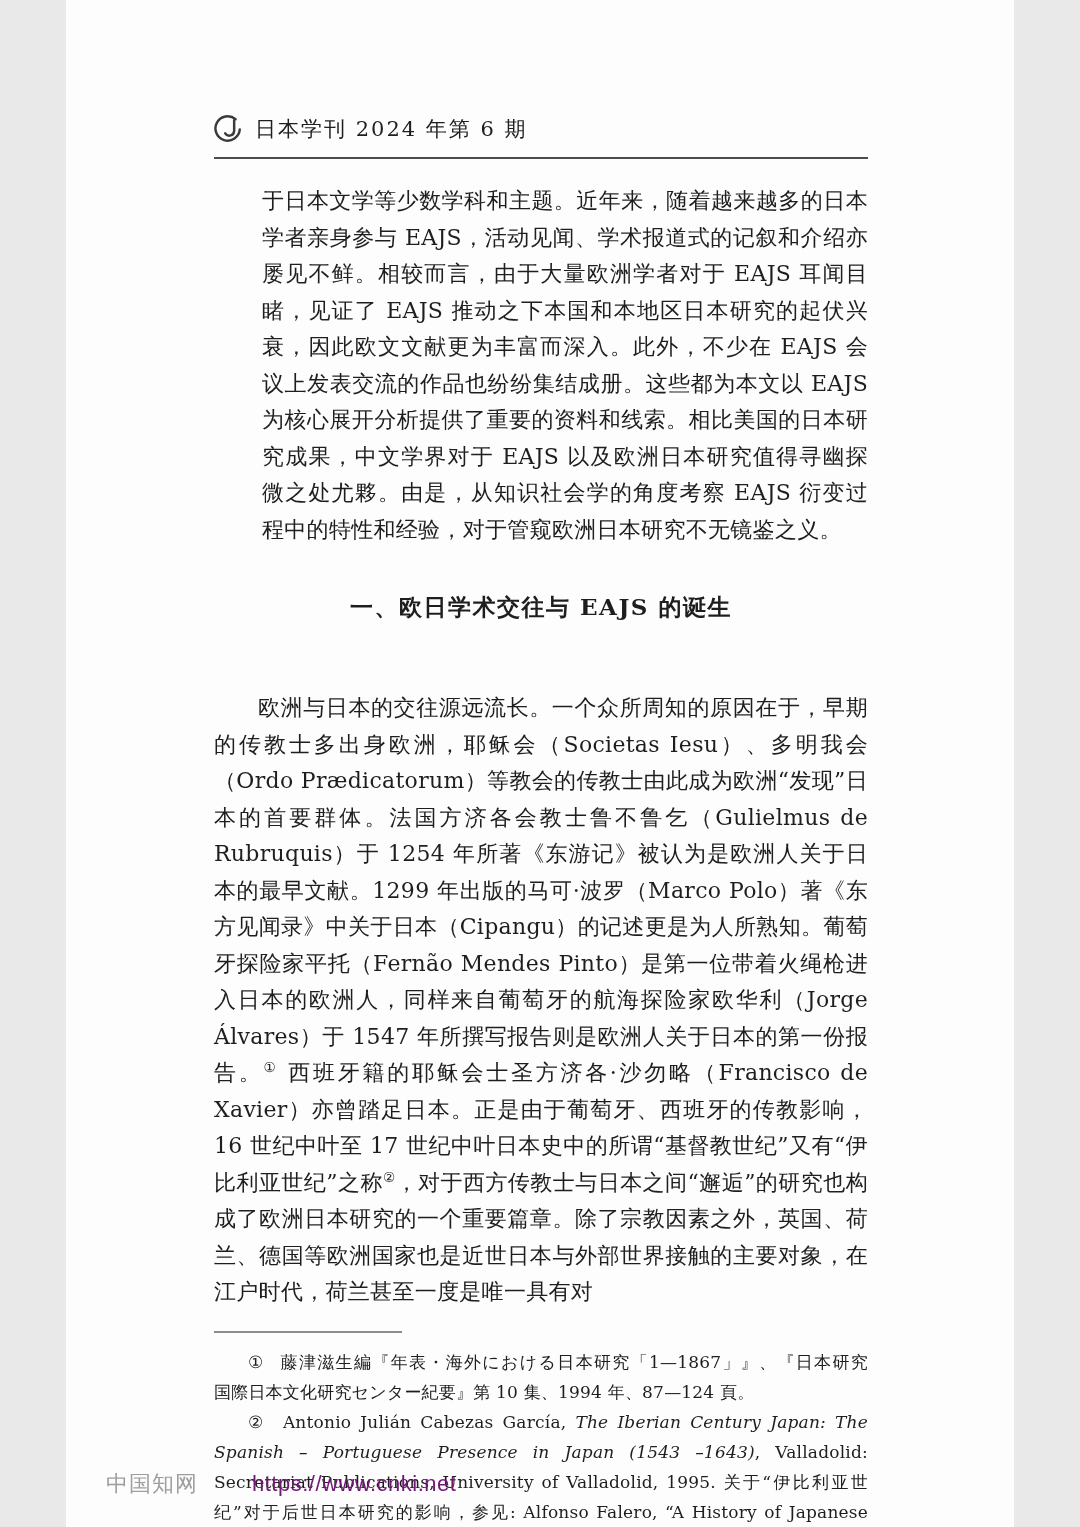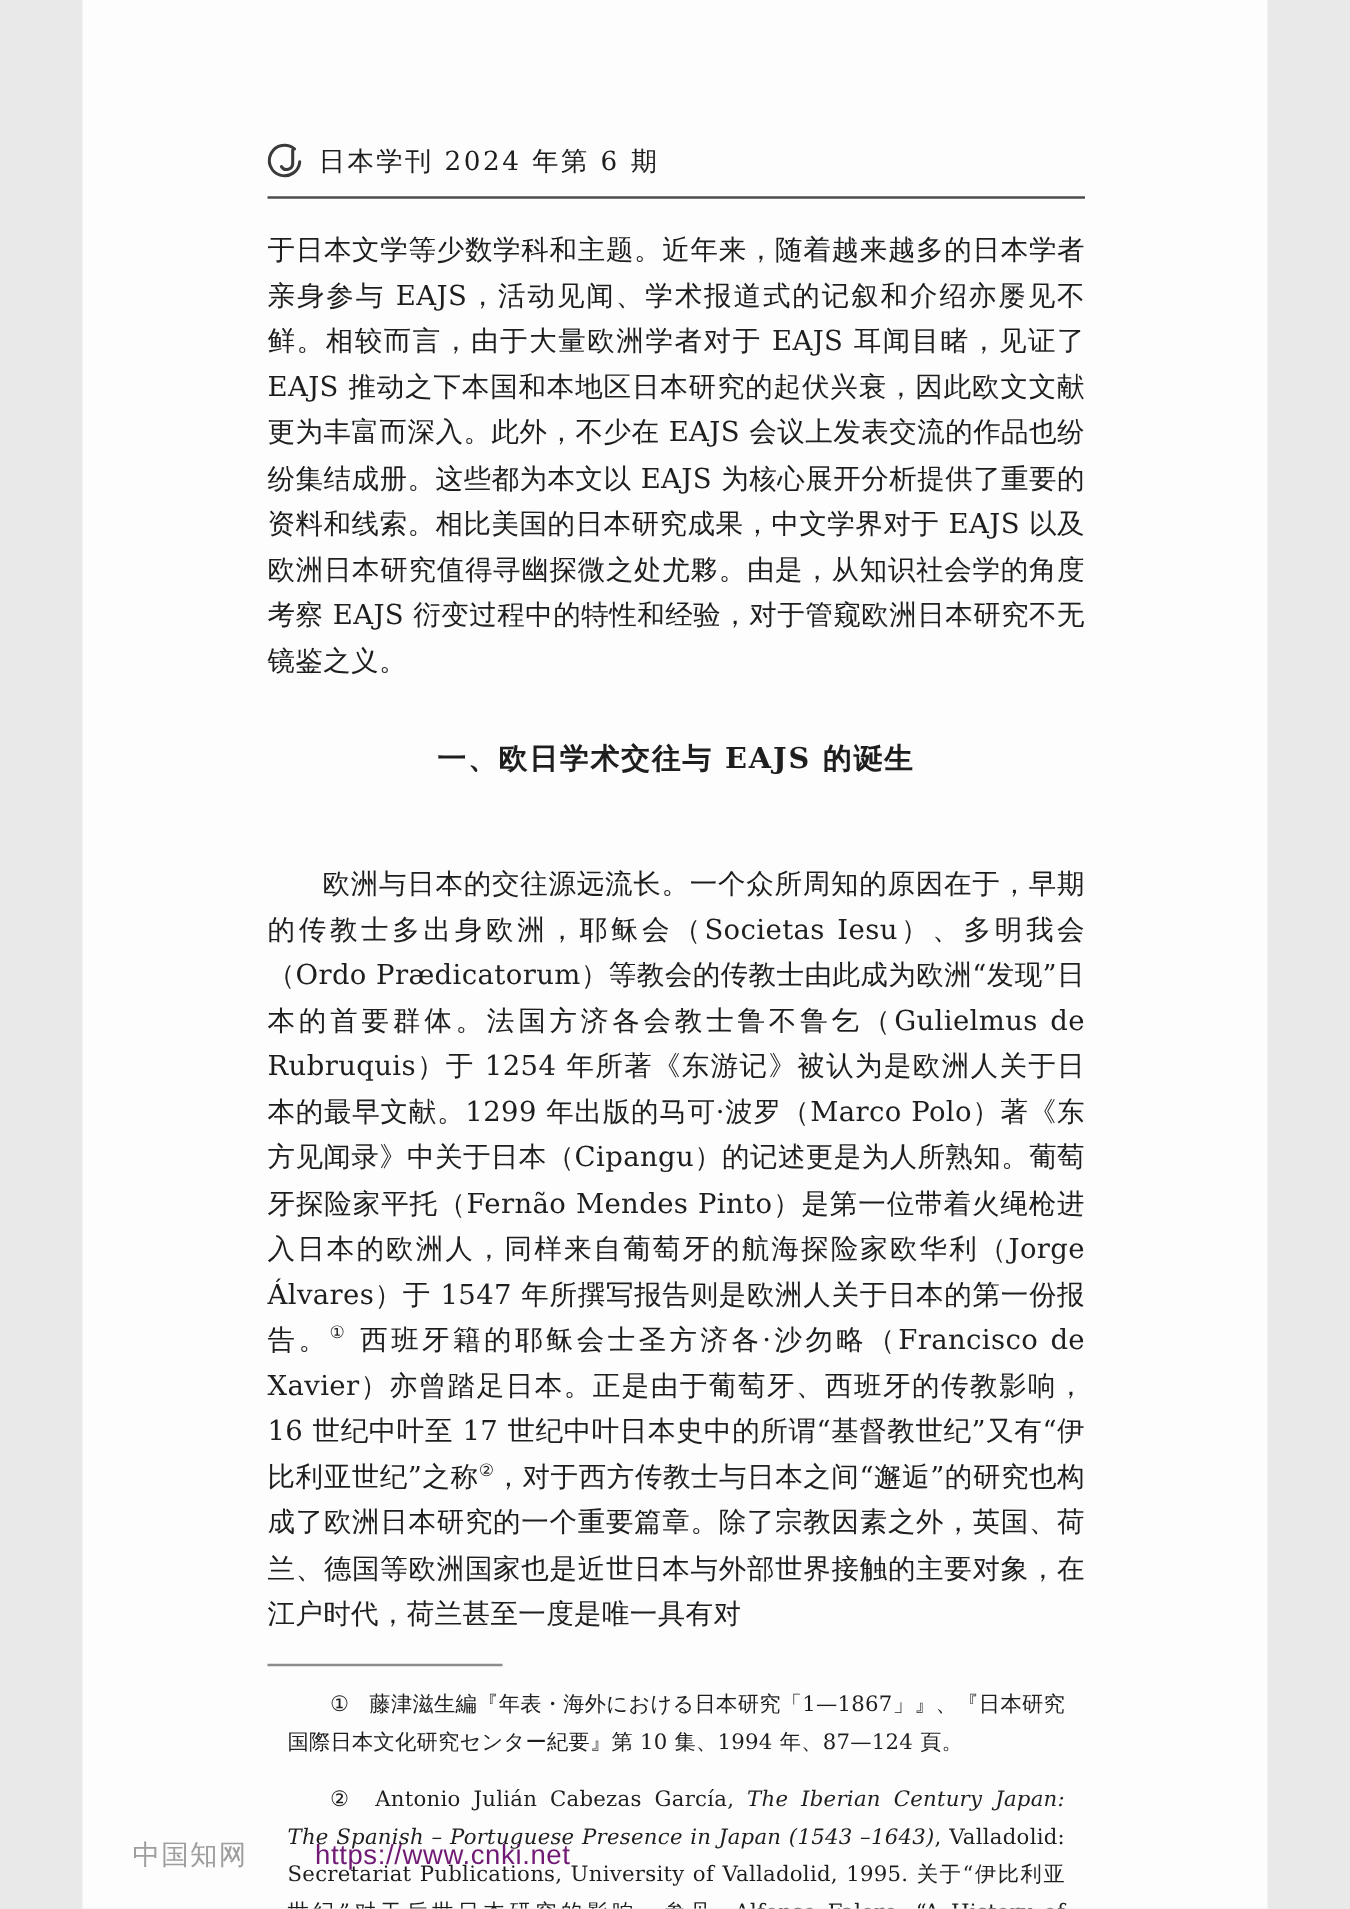--- a/index.html
+++ b/index.html
@@ -15,30 +15,30 @@
     overflow:hidden;
   }
   .journal-header{display:flex;align-items:center;gap:11px;height:34px;}
   .journal-logo{flex:0 0 auto;display:inline-flex;}
   .journal-title{font-size:21px;letter-spacing:2px;white-space:nowrap;}
   .header-rule{height:2px;background:#4d4d4d;border:none;margin:11px 0 0 0;}
   .body-para{
     font-size:22px;line-height:36.5px;
     text-align:justify;margin:0;letter-spacing:0.3px;
   }
-  .p1{margin-top:24px;}
+  .p1{margin-top:24px;margin-left:48px;}
   .section-heading{
     font-size:23px;font-weight:bold;text-align:center;
     margin:40px 0 0 0;line-height:37px;letter-spacing:1.5px;
   }
   .p2{margin-top:65px;text-indent:2em;}
   sup.fn-ref{font-size:0.62em;vertical-align:super;line-height:0;}
   .footnote-sep{width:188px;height:2px;background:#8c8c8c;margin-top:20px;}
   .footnotes{margin-top:14px;font-size:17px;line-height:30px;}
-  .footnote{margin:16px;text-align:justify;text-indent:2em;letter-spacing:0.2px;}
+  .footnote{margin:0;text-align:justify;text-indent:2em;letter-spacing:0.2px;}
   .fn-marker{margin-right:16px;}
   .fn-italic{font-style:italic;}
   .page-number{
     margin-top:26px;margin-left:26px;
     font-size:21px;word-spacing:14px;letter-spacing:1px;
   }
   .watermark{
     position:absolute;left:40px;bottom:28px;
     font-family:"Liberation Sans","DejaVu Sans",sans-serif;
     font-size:22px;color:#9e9e9e;

